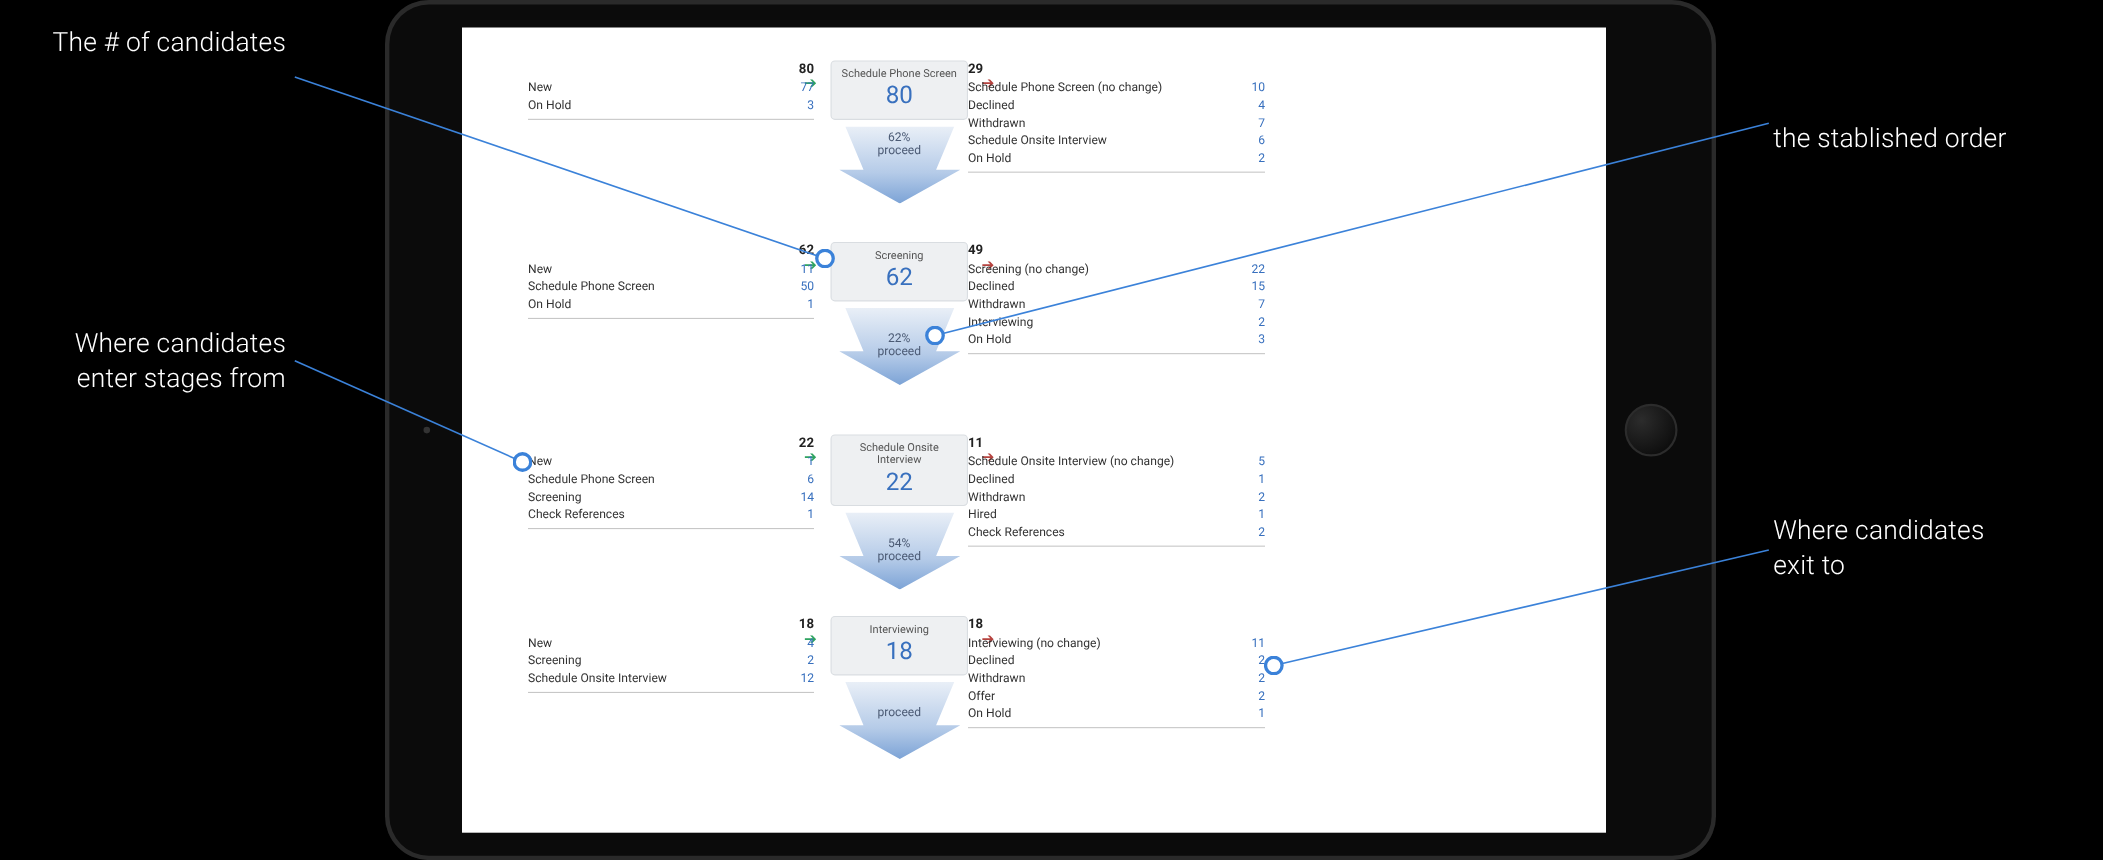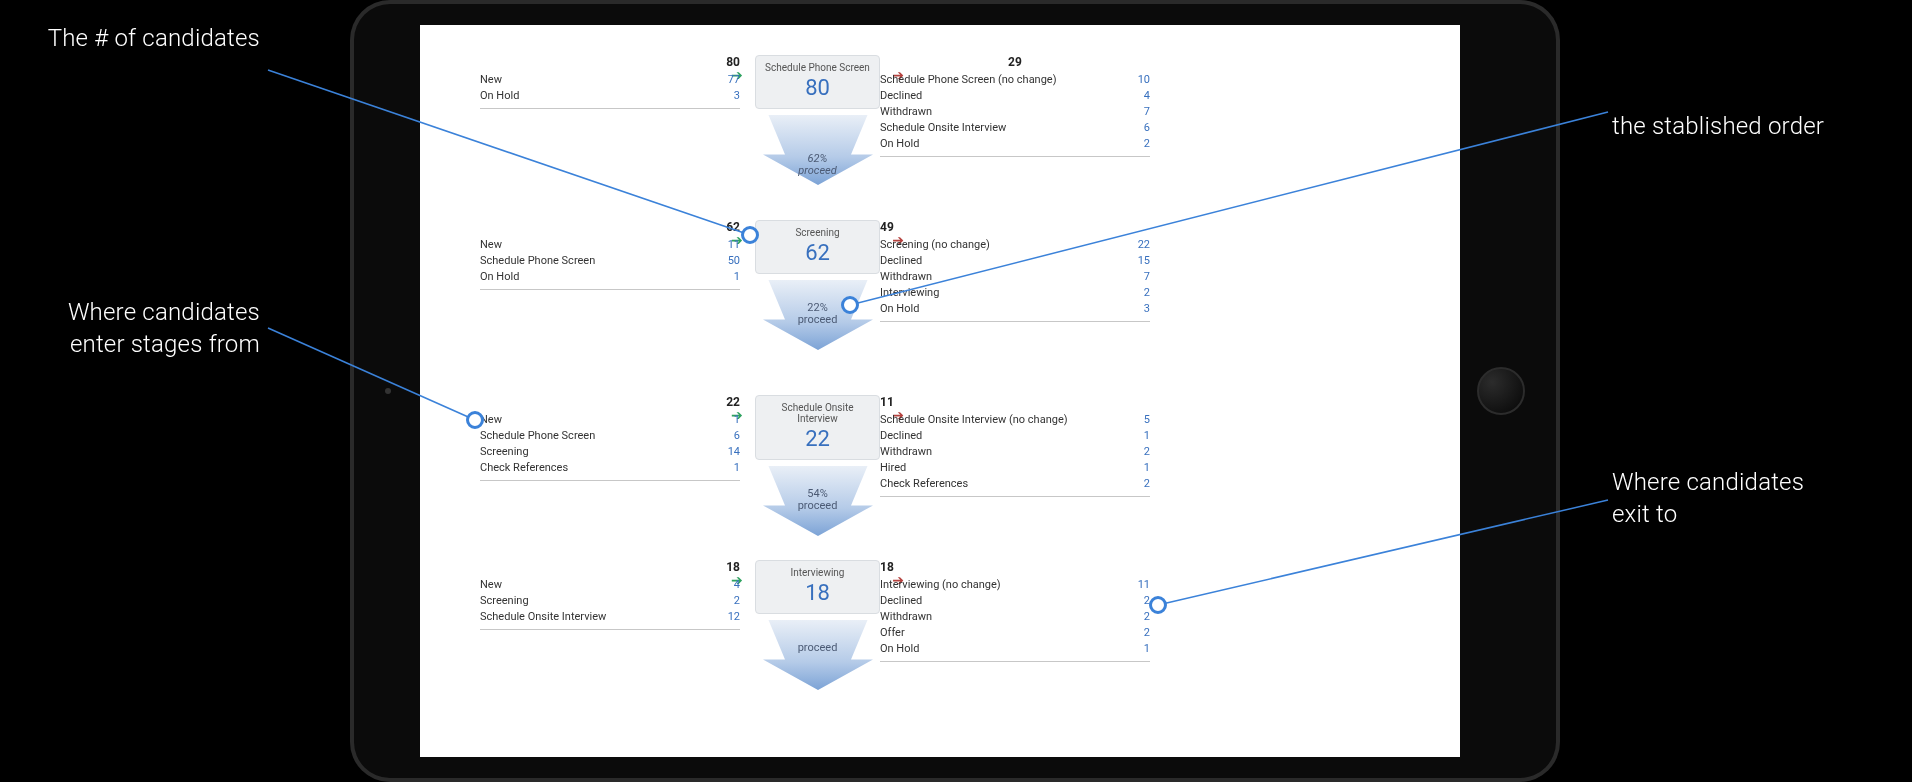--- a/index.html
+++ b/index.html
@@ -71,40 +71,40 @@
       <svg width="110" height="70" viewBox="0 0 100 80" preserveAspectRatio="none">
     <defs>
                 <linearGradient id="g" x1="0" y1="0" x2="0" y2="1">
       <stop offset="0%" stop-color="#e9eff7"></stop>
                   <stop offset="60%" stop-color="#b5cbe8"></stop>
                   <stop offset="100%" stop-color="#7ca3d6"></stop>
     </linearGradient>
               </defs>
     <polygon points="5,0 95,0 80,45 100,45 50,80 0,45 20,45" fill="url(#g)"></polygon>
   </svg>
-      <div class="proceed-label" style="top:38px;font-style:italic;">
+      <div class="proceed-label" style="top:4px;">
               <span>62%</span>
               <span>proceed</span>
             </div>
     </div>
         </div>
         <div class="col-l table" style="top: 30px;">
           <div class="total">80</div>
           <div class="row">
             <span class="lbl">New</span>
             <span class="val">77</span>
           </div>
           <div class="row">
             <span class="lbl">On Hold</span>
             <span class="val">3</span>
           </div>
           <div class="hr"></div>
         </div>
         <div class="col-r table" style="top: 30px;">
-          <div class="total" style="text-align:center">29</div>
+          <div class="total" style="text-align:left">29</div>
           <div class="row">
             <span class="lbl">Schedule Phone Screen (no change)</span>
             <span class="val">10</span>
           </div>
           <div class="row">
             <span class="lbl">Declined</span>
             <span class="val">4</span>
           </div>
           <div class="row">
             <span class="lbl">Withdrawn</span>

